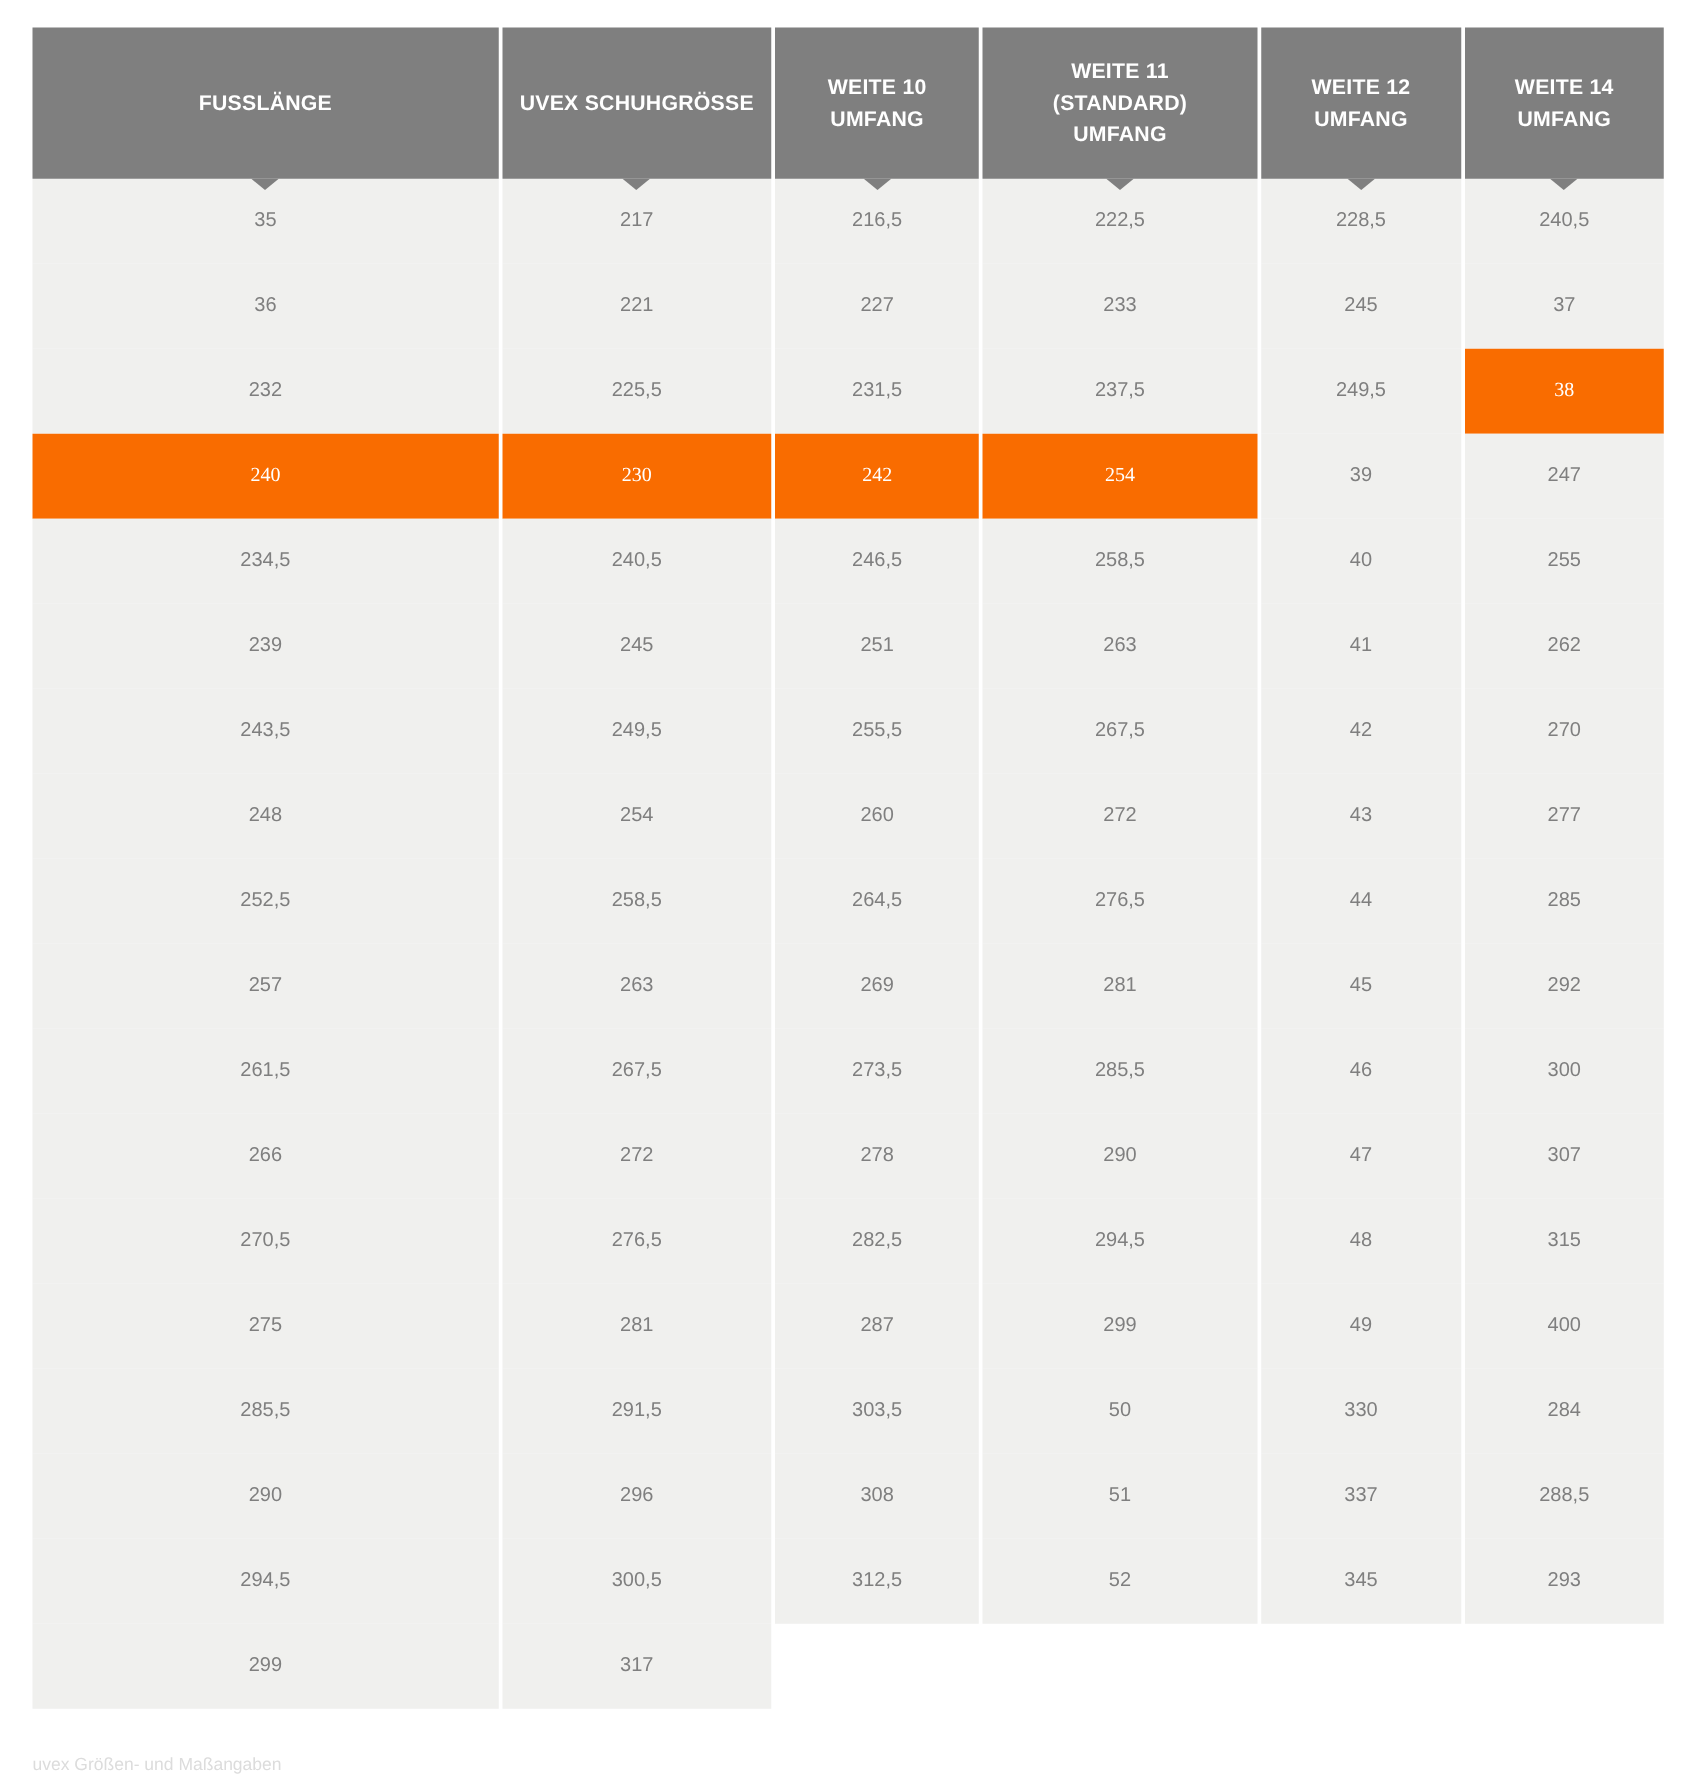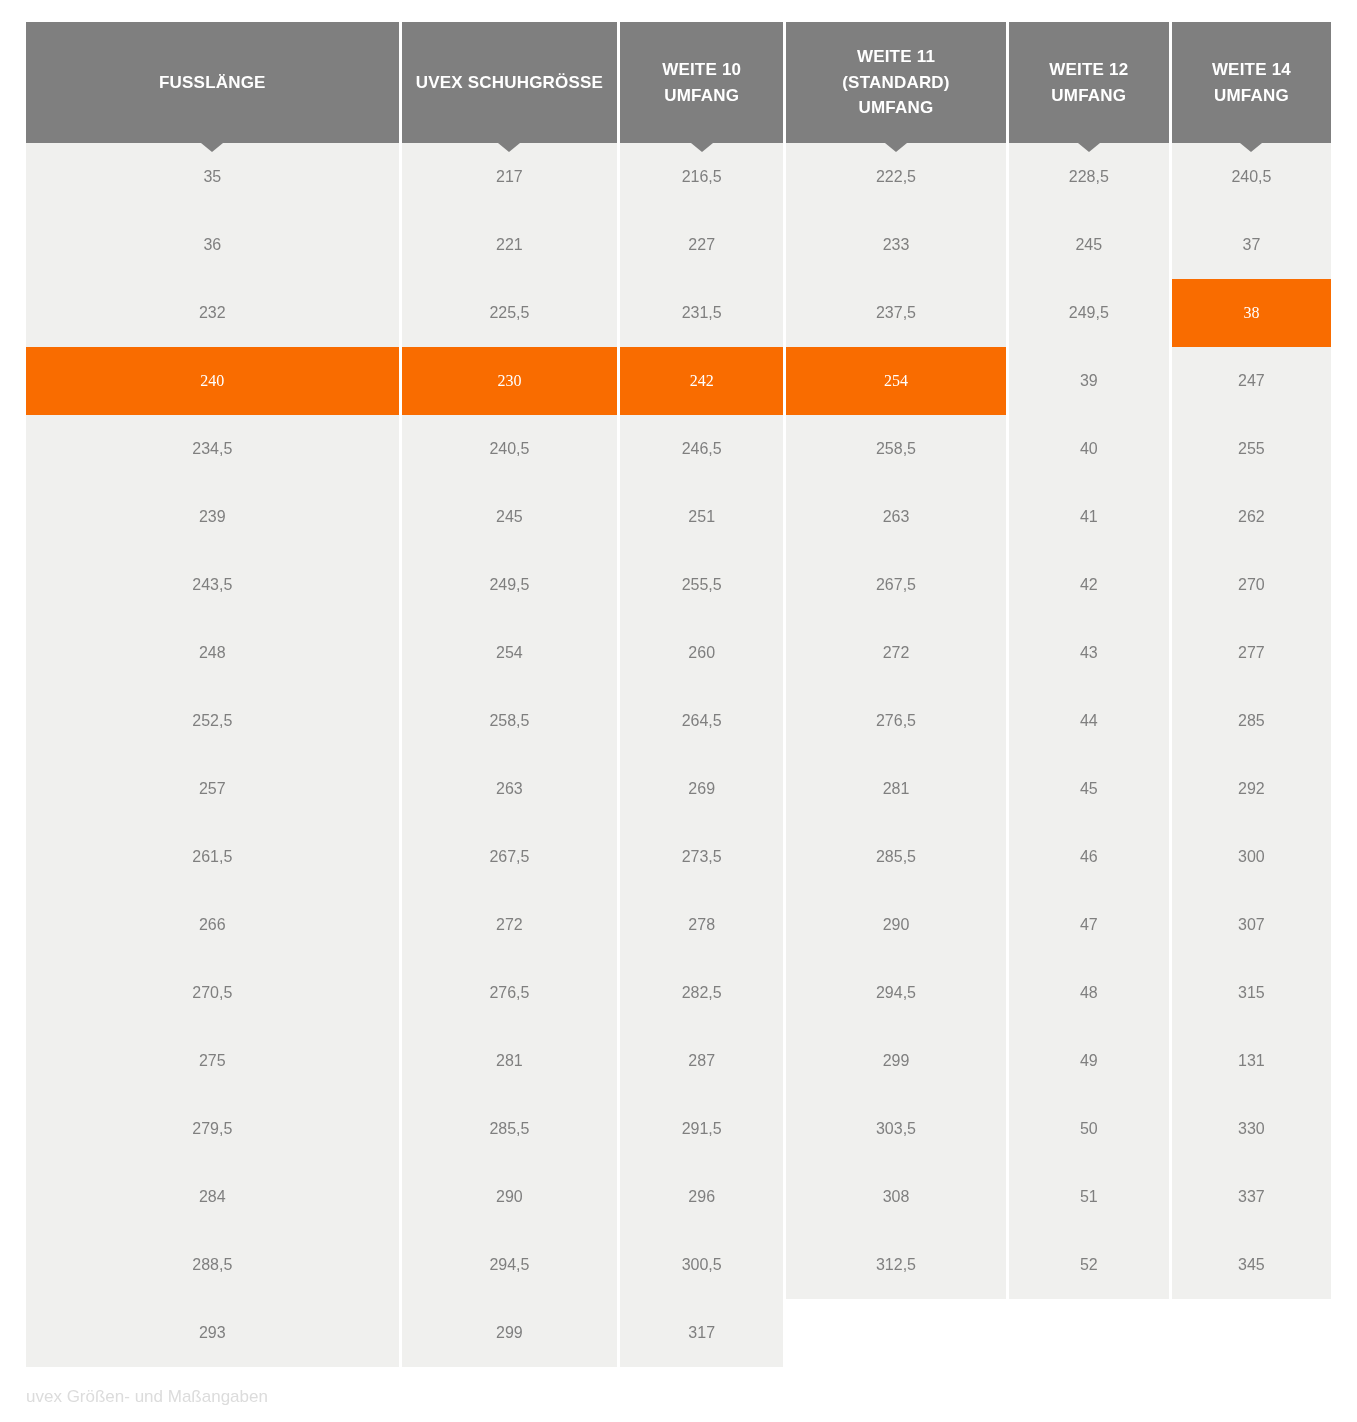--- a/index.html
+++ b/index.html
@@ -66,22 +66,22 @@
     display:flex;
     align-items:center;
     justify-content:center;
   }
   .td.hl{
     background:var(--highlight-bg);
     color:var(--highlight-text);
     font-family:Liberation Serif, serif;
   }
   .caption{
-    margin-top:20px;
-    font-size:17px;
+    margin-top:36px;
+    font-size:14px;
     color:var(--caption-text);
   }
 </style>
 </head>
 <body>
 
 <div class="wrap">
   <div class="grid">
       <div class="th">FUSSLÄNGE</div>
       <div class="th">UVEX SCHUHGRÖSSE</div>
@@ -170,22 +170,21 @@
       <div class="td">276,5</div>
       <div class="td">282,5</div>
       <div class="td">294,5</div>
       <div class="td">48</div>
       <div class="td">315</div>
       <div class="td">275</div>
       <div class="td">281</div>
       <div class="td">287</div>
       <div class="td">299</div>
       <div class="td">49</div>
-      <div class="td">131</div>
-      <div class="td">279,5</div>
+      <div class="td">400</div>
       <div class="td">285,5</div>
       <div class="td">291,5</div>
       <div class="td">303,5</div>
       <div class="td">50</div>
       <div class="td">330</div>
       <div class="td">284</div>
       <div class="td">290</div>
       <div class="td">296</div>
       <div class="td">308</div>
       <div class="td">51</div>

